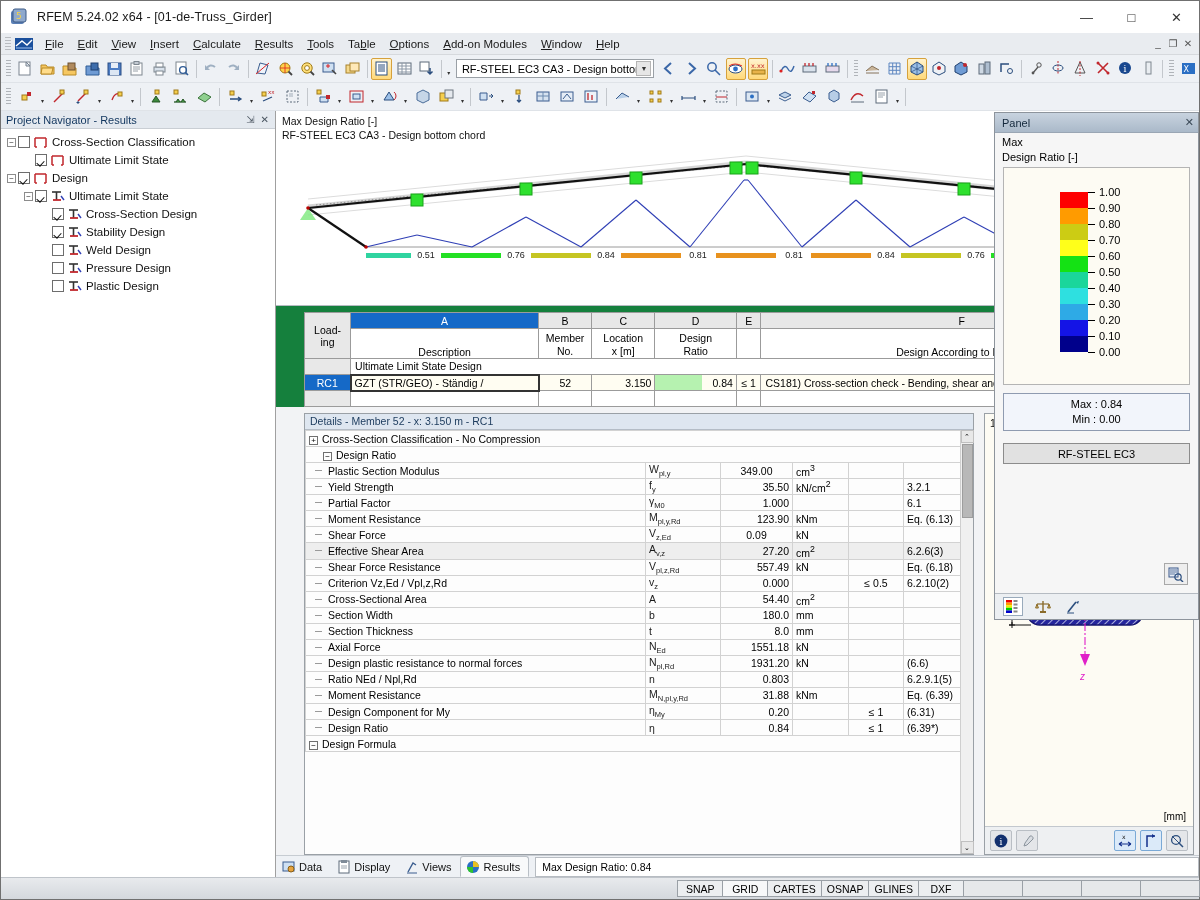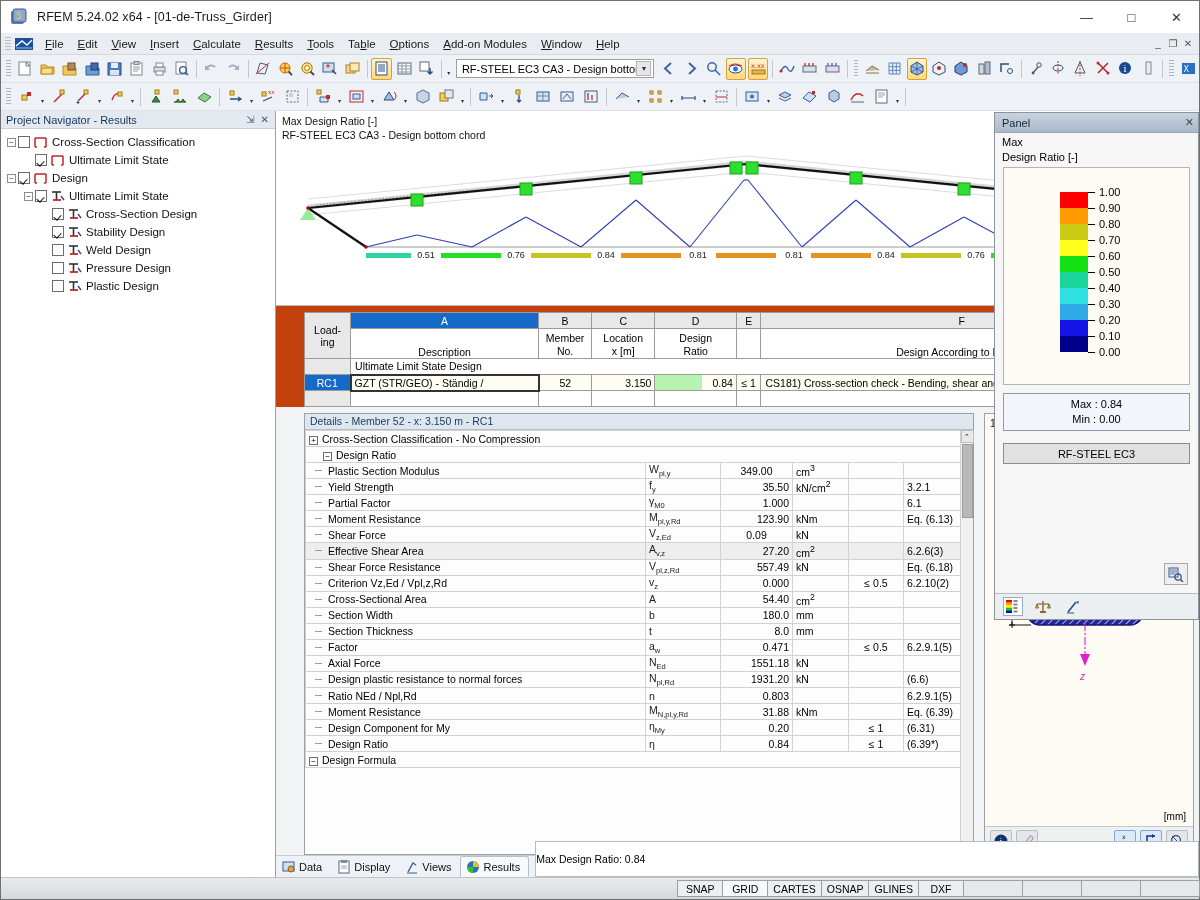--- a/index.html
+++ b/index.html
@@ -74,21 +74,21 @@
   .lbl { font-size:11.5px; color:#111; }
 
   
   .center { flex:1; display:flex; flex-direction:column; min-width:0; background:#fff; }
   .viewport { height:195px; background:#fff; position:relative; flex:none;
               border-bottom:1px solid #b6bcc2; overflow:hidden; }
   .vp-t1 { position:absolute; left:6px; top:4px; font-size:10.5px; color:#111; }
   .vp-t2 { position:absolute; left:6px; top:18px; font-size:10.5px; color:#111; }
 
   
-  .tblzone { background:#c2410c; padding:6px 0 0 0; flex:none; position:relative; }
+  .tblzone { background:#15803d; padding:6px 0 0 0; flex:none; position:relative; }
   table.grid { border-collapse:collapse; font-size:10.5px; background:#fff;
                table-layout:fixed; margin-left:28px; }
   table.grid td, table.grid th { border:1px solid #9b9b9b; padding:0 3px; height:16px;
                                  font-weight:normal; overflow:hidden; white-space:nowrap;}
   .colhdr { background:#e8e8e8; text-align:center; font-size:10.5px; height:13px; }
   .colhdr.sel { background:#1569c7; color:#fff; }
   .sub { background:#fff; text-align:center; vertical-align:bottom; }
   .rowhdr { background:#e8e8e8; text-align:center; }
   .rowhdr.sel { background:#1569c7; color:#fff; font-weight:normal; }
   .numc { text-align:right; }
@@ -154,22 +154,22 @@
            border:1px solid transparent; }
   .pntab.on { background:#fff; border-color:#9ab; }
 
   
   .btmtabs { height:22px; background:#eef1f5; border-top:1px solid #c7ccd2;
              display:flex; align-items:flex-end; flex:none; }
   .btab { height:21px; display:flex; align-items:center; gap:3px; padding:0 8px 0 5px;
           font-size:11px; color:#111; border:1px solid transparent; }
   .btab.on { background:#f8f9fa; border-color:#b9bfc6; border-bottom-color:#f8f9fa;
              border-radius:3px 3px 0 0; }
-  .statusline { flex:1; height:36px; background:#fff; border:1px solid #b7bcc2; margin-left:6px;
-                display:flex; align-items:center; font-size:10.5px; }
+  .statusline { flex:1; height:20px; background:#fff; border:1px solid #b7bcc2; margin-left:6px;
+                display:flex; align-items:center; padding-left:6px; font-size:10.5px; }
 
   
   .statusbar { height:22px; background:linear-gradient(#e8eaed,#d4d8dd); border-top:1px solid #bfc4ca;
                display:flex; align-items:center; flex:none; }
   .sb-left { flex:1; }
   .sbseg { height:17px; min-width:46px; padding:0 5px; border:1px solid #9aa0a6; background:#eceef0;
            display:flex; align-items:center; justify-content:center; font-size:10.5px; margin-right:-1px;}
   .sbseg.lite { background:#f7f8f9; }
   .sbpad { width:60px; height:17px; border:1px solid #9aa0a6; background:#e6e8ea; margin-right:-1px;}
   svg { display:block; }
@@ -1145,28 +1145,20 @@
                     </tr>
                     <tr>
                       <td class="dt-ind"><span class="dashm"></span>Section Thickness</td>
                       <td><span class="sym">t</span></td>
                       <td style="text-align:right">8.0</td>
                       <td>mm</td>
                       <td style="text-align:center"></td>
                       <td></td>
                     </tr>
                     <tr>
-                      <td class="dt-ind"><span class="dashm"></span>Factor</td>
-                      <td><span class="sym">a<sub>w</sub></span></td>
-                      <td style="text-align:right">0.471</td>
-                      <td></td>
-                      <td style="text-align:center">≤ 0.5</td>
-                      <td>6.2.9.1(5)</td>
-                    </tr>
-                    <tr>
                       <td class="dt-ind"><span class="dashm"></span>Axial Force</td>
                       <td><span class="sym">N<sub>Ed</sub></span></td>
                       <td style="text-align:right">1551.18</td>
                       <td>kN</td>
                       <td style="text-align:center"></td>
                       <td></td>
                     </tr>
                     <tr>
                       <td class="dt-ind"><span class="dashm"></span>Design plastic resistance to normal forces</td>
                       <td><span class="sym">N<sub>pl,Rd</sub></span></td>

